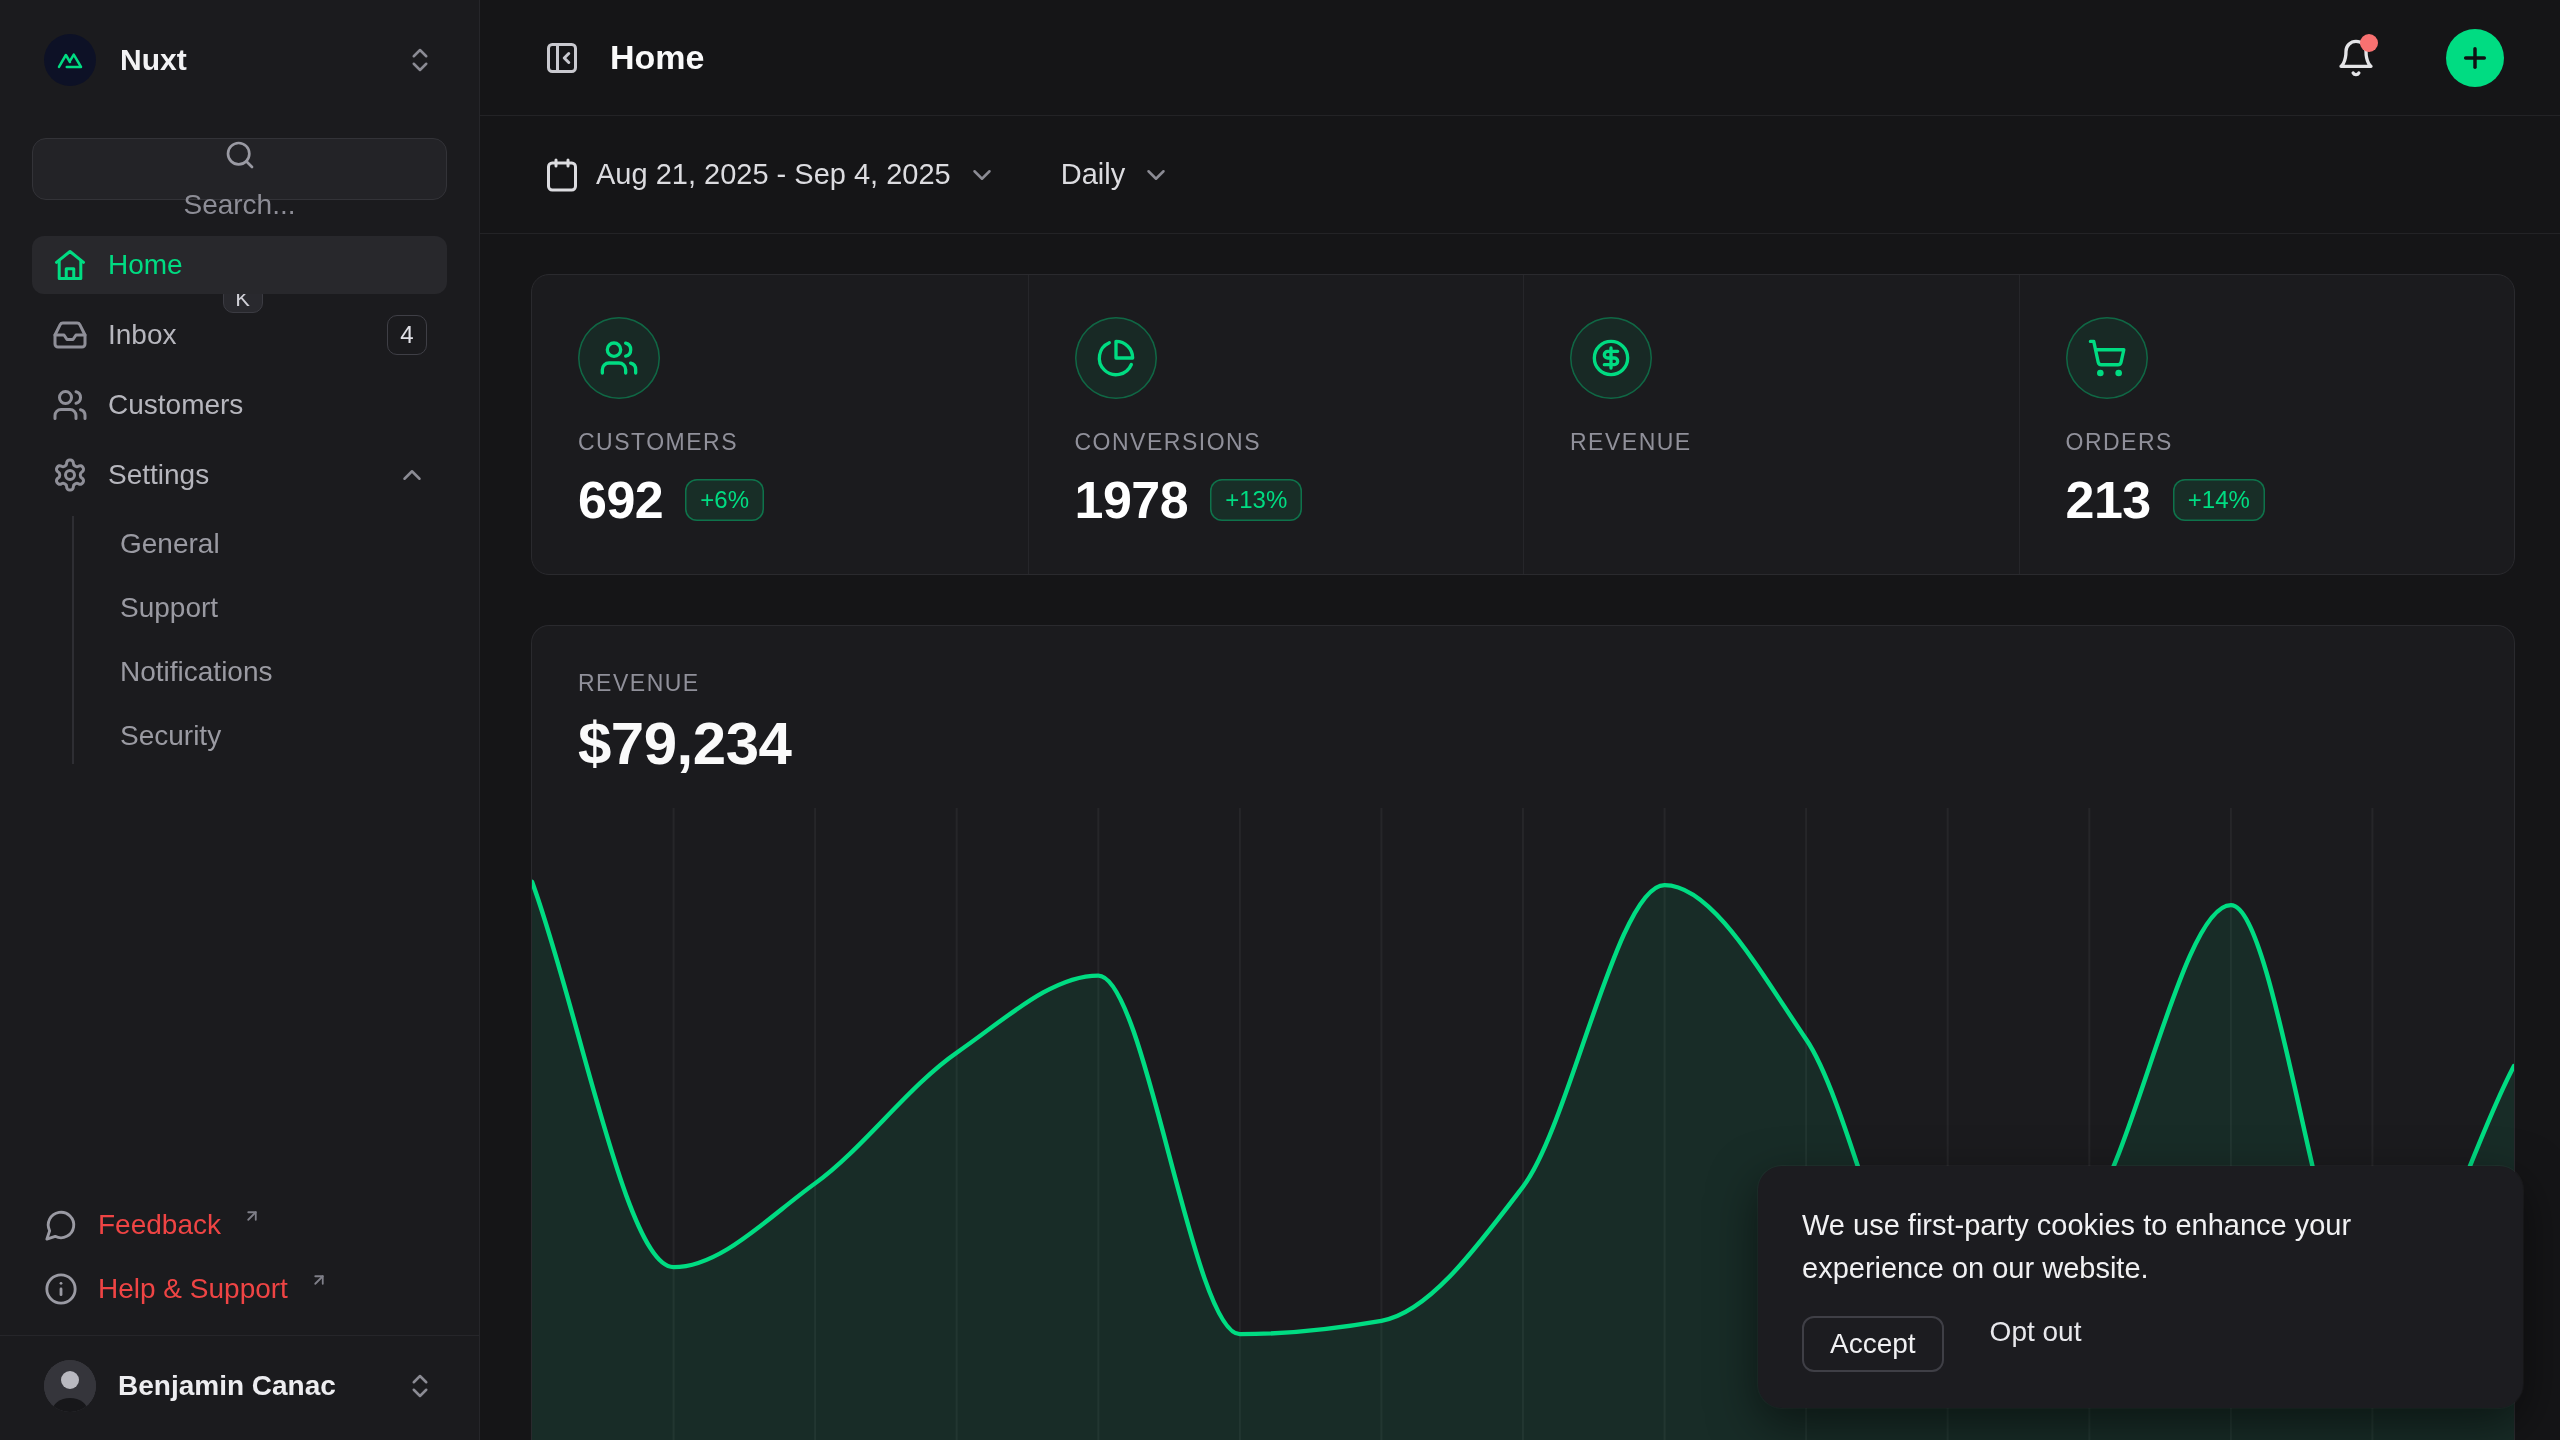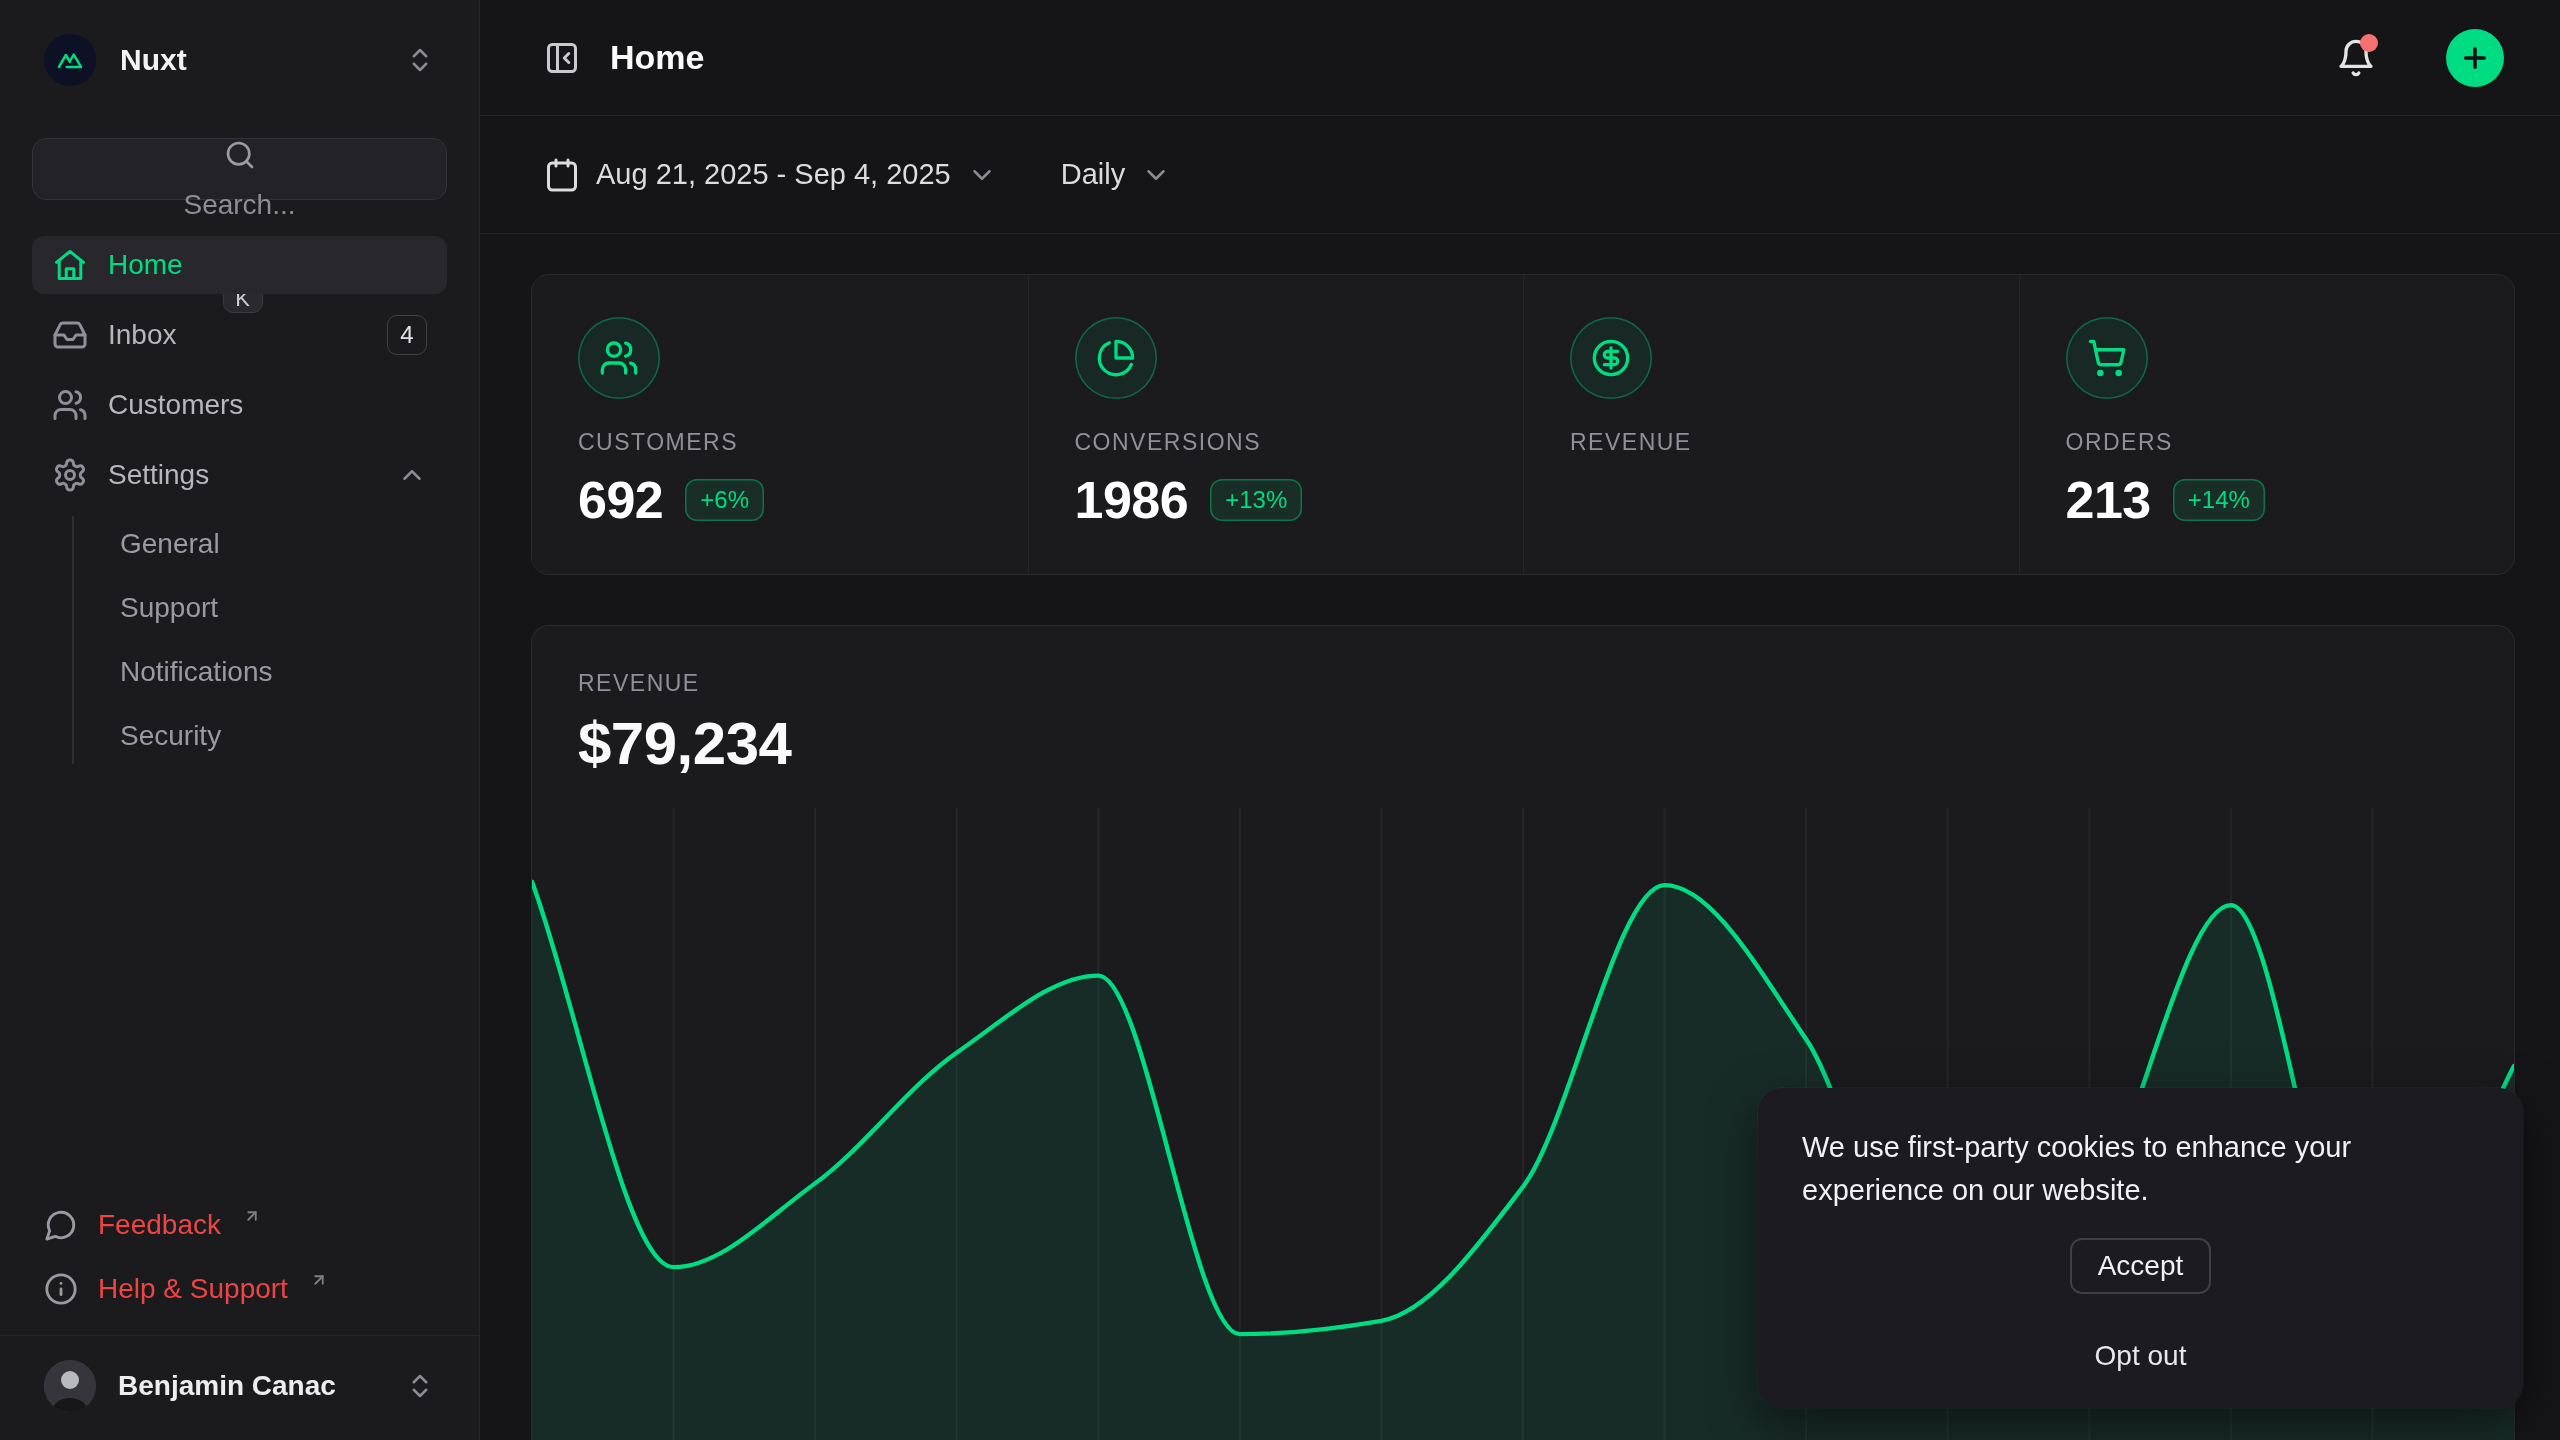--- a/index.html
+++ b/index.html
@@ -144,21 +144,21 @@
   .chart-plot { flex:1; position:relative; }
   .chart-plot svg { position:absolute; inset:0; width:100%; height:100%; }
 
   
   .cookie-banner {
     position:fixed; right:37px; bottom:32px; width:765px;
     background:#1c1c20; border-radius:24px; padding:38px 44px 36px;
     box-shadow:0 16px 48px rgba(0,0,0,0.5), 0 0 0 1px rgba(255,255,255,0.04);
   }
   .cookie-text { font-size:29px; line-height:1.48; color:#f1f1f3; width:645px; }
-  .cookie-actions { margin-top:26px; display:flex; align-items:center; gap:46px;flex-direction:column; }
+  .cookie-actions { margin-top:26px; display:flex; gap:46px; }
   .accept-btn {
     background:transparent; border:2px solid #3f3f46; border-radius:12px;
     padding:10px 26px; font-size:28px; font-weight:500; color:#f1f1f3;
     font-family:inherit; cursor:pointer;
   }
   .optout-btn { font-size:28px; font-weight:500; color:#e8e8ec; cursor:pointer; }
 </style>
 </head>
 <body>
 
@@ -390,21 +390,21 @@
 
       <div class="stat-cell">
         <span class="stat-icon">
           <svg width="40" height="40" viewBox="0 0 24 24" fill="none" stroke="currentColor" stroke-width="2" stroke-linecap="round" stroke-linejoin="round">
               <path d="M21.21 15.89A10 10 0 1 1 8 2.83"></path>
               <path d="M22 12A10 10 0 0 0 12 2v10z"></path>
             </svg>
         </span>
         <div class="stat-label">CONVERSIONS</div>
         <div class="stat-value-row">
-          <span class="stat-value">1986</span>
+          <span class="stat-value">1978</span>
           <span class="delta-badge">+13%</span>
         </div>
       </div>
 
       <div class="stat-cell">
         <span class="stat-icon">
           <svg width="40" height="40" viewBox="0 0 24 24" fill="none" stroke="currentColor" stroke-width="2" stroke-linecap="round" stroke-linejoin="round">
               <circle cx="12" cy="12" r="10"></circle>
               <path d="M16 8h-6a2 2 0 1 0 0 4h4a2 2 0 1 1 0 4H8"></path>
               <path d="M12 18V6"></path>

